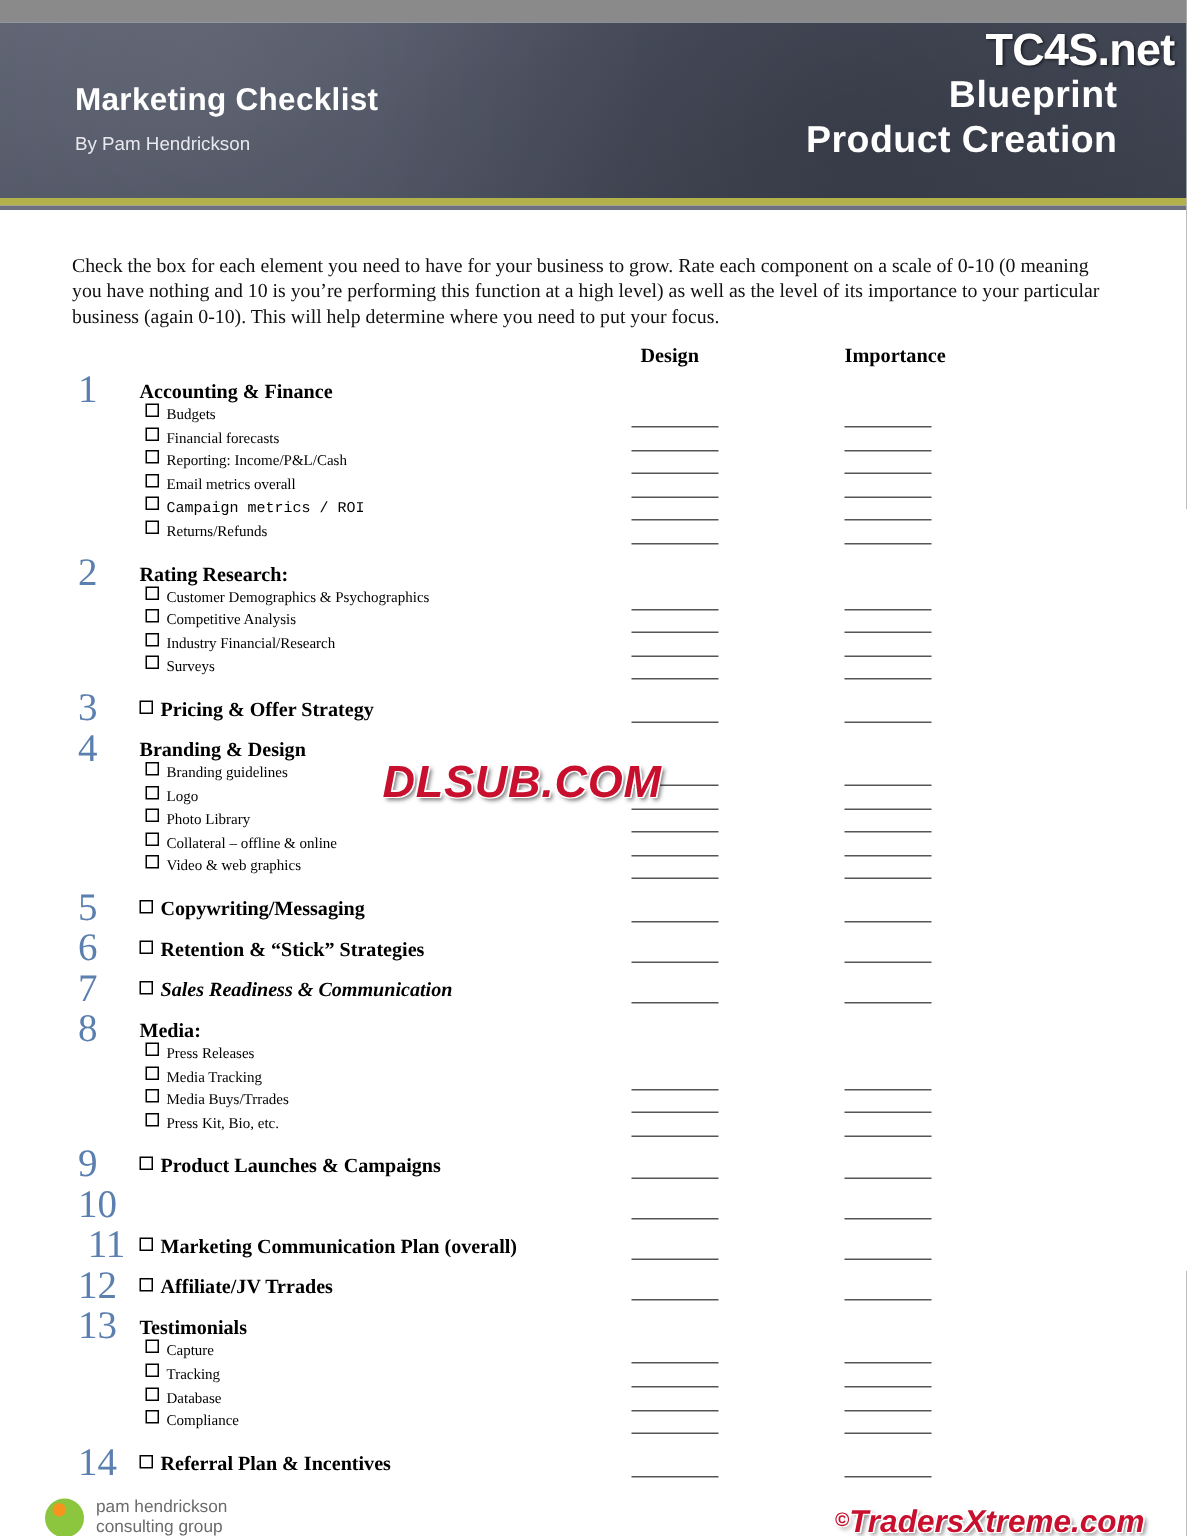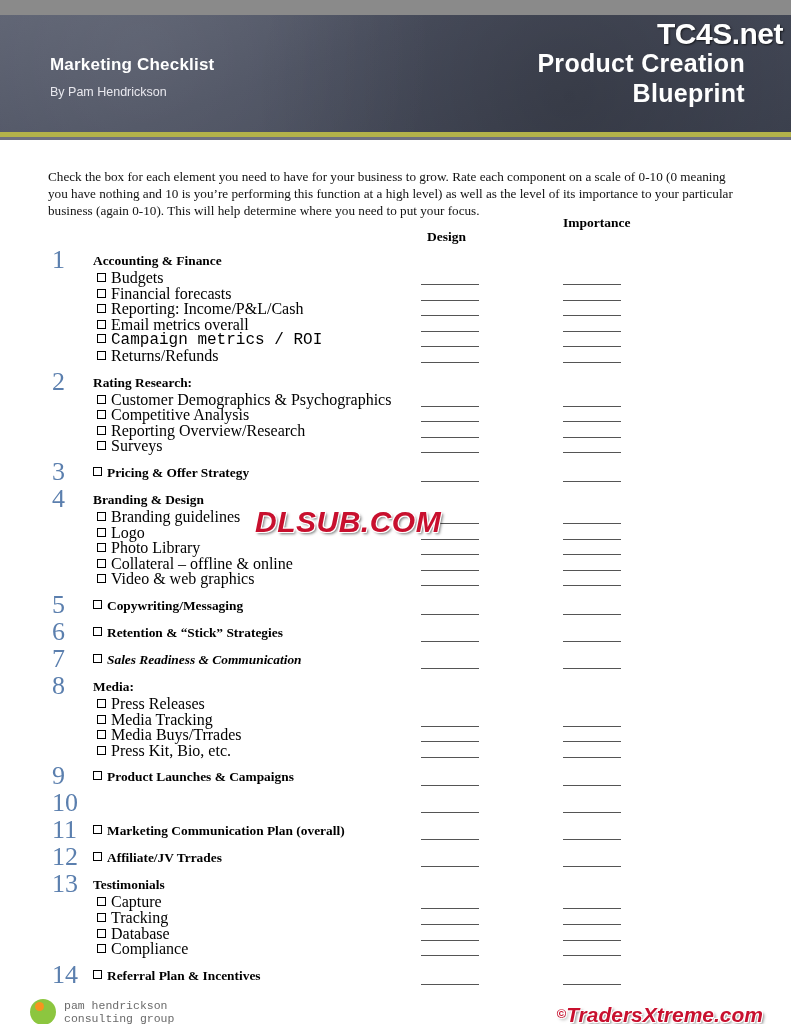--- a/index.html
+++ b/index.html
@@ -29,21 +29,21 @@
       linear-gradient(160deg, #5b6070 0%, #4c5161 40%, #3f4452 100%);
   }
   .header-left {
     position: absolute;
     left: 50px; top: 40px;
     color: #ffffff;
   }
   .doc-title {
     font-family: "Liberation Sans", sans-serif;
     font-weight: bold;
-    font-size: 17px;
+    font-size: 21px;
     letter-spacing: 0.2px;
     margin: 0;
   }
   .doc-author {
     font-family: "Liberation Sans", sans-serif;
     font-size: 12.5px;
     margin-top: 10px;
     color: #e8e8ee;
   }
   .header-right {
@@ -92,21 +92,21 @@
   }
   
   .col-head {
     position: absolute;
     font-family: "Liberation Serif", serif;
     font-weight: bold;
     font-size: 13.5px;
     color: #000;
   }
   .col-head.rating { left: 427px; top: 214px; }
-  .col-head.importance { left: 563px; top: 200px; }
+  .col-head.importance { left: 563px; top: 214px; }
 
   
   .body-area {
     position: absolute;
     left: 0; top: 238px;
     width: 791px;
   }
   .section {
     position: relative;
     width: 791px;
@@ -125,21 +125,21 @@
     position: absolute;
     left: 93px;
     font-weight: bold;
     font-size: 13.4px;
     color: #000;
     white-space: nowrap;
   }
   .item {
     position: absolute;
     left: 97px;
-    font-size: 16px;
+    font-size: 10px;
     color: #000;
     white-space: nowrap;
   }
   .cbox {
     display: inline-block;
     width: 7px; height: 7px;
     border: 1px solid #000;
     margin-right: 5px;
     vertical-align: 1px;
     background: #fff;
@@ -185,21 +185,21 @@
   }
   .logo-mark:after {
     content: "";
     position: absolute;
     left: 5px; top: 3px;
     width: 9px; height: 9px;
     border-radius: 50%;
     background: #f7941e;
   }
   .logo-text {
-    font-family: Liberation Mono, monospace;
+    font-family: Liberation Sans, sans-serif;
     font-size: 11.5px;
     color: #6b6b6b;
     line-height: 13px;
   }
   .footer-wm {
     position: absolute;
     right: 28px; bottom: 12px;
     font-family: "Liberation Sans", sans-serif;
     font-weight: bold;
     font-style: italic;
@@ -220,22 +220,22 @@
 
 <div class="page">
 
   <div class="header">
     <div class="watermark-top">TC4S.net</div>
     <div class="header-left">
       <div class="doc-title">Marketing Checklist</div>
       <div class="doc-author">By Pam Hendrickson</div>
     </div>
     <div class="header-right">
+      <div>Blueprint</div>
       <div>Product Creation</div>
-      <div>Blueprint</div>
     </div>
   </div>
   <div class="rule-gold"></div>
   <div class="rule-dark"></div>
 
   <div class="intro">Check the box for each element you need to have for your business to grow.  Rate each component on a scale of 0-10 (0 meaning you have nothing and 10 is you’re performing this function at a high level) as well as the level of its importance to your particular business (again 0-10).  This will help determine where you need to put your focus.</div>
 
   <div class="col-head rating">Design</div>
   <div class="col-head importance">Importance</div>
 
@@ -264,21 +264,21 @@
       </div>
       <div class="section" style="height: 78.4px; position: absolute; top: 121.6px; left: 0px;">
         <div class="num" style="top: -6px;">2</div>
         <div class="sec-title" style="top: 0px;"><span>Rating Research:</span></div>
         <div class="item" style="top: 16px;"><span class="cbox"></span><span>Customer Demographics &amp; Psychographics</span></div>
         <div class="blank r" style="top: 30px;"></div>
         <div class="blank i" style="top: 30px;"></div>
         <div class="item" style="top: 31.6px;"><span class="cbox"></span><span>Competitive Analysis</span></div>
         <div class="blank r" style="top: 45.6px;"></div>
         <div class="blank i" style="top: 45.6px;"></div>
-        <div class="item" style="top: 47.2px;"><span class="cbox"></span><span>Reporting Overview/Research</span></div>
+        <div class="item" style="top: 47.2px;"><span class="cbox"></span><span>Industry Financial/Research</span></div>
         <div class="blank r" style="top: 61.2px;"></div>
         <div class="blank i" style="top: 61.2px;"></div>
         <div class="item" style="top: 62.8px;"><span class="cbox"></span><span>Surveys</span></div>
         <div class="blank r" style="top: 76.8px;"></div>
         <div class="blank i" style="top: 76.8px;"></div>
       </div>
       <div class="section" style="height: 16px; position: absolute; top: 212px; left: 0px;">
         <div class="num" style="top: -6px;">3</div>
         <div class="sec-title" style="top: 2.84217e-14px;"><span class="cbox"></span><span>Pricing &amp; Offer Strategy</span></div>
         <div class="blank r" style="top: 15px;"></div>
@@ -340,21 +340,21 @@
         <div class="sec-title" style="top: -1.13687e-13px;"><span class="cbox"></span><span>Product Launches &amp; Campaigns</span></div>
         <div class="blank r" style="top: 15px;"></div>
         <div class="blank i" style="top: 15px;"></div>
       </div>
       <div class="section" style="height: 16px; position: absolute; top: 543.4px; left: 0px;">
         <div class="num" style="top: -6px;">10</div>
         <div class="blank r" style="top: 15px;"></div>
         <div class="blank i" style="top: 15px;"></div>
       </div>
       <div class="section" style="height: 16px; position: absolute; top: 570.4px; left: 0px;">
-        <div class="num" style="top: -6px;">11</div>
+        <div class="num" style="top: -6px; text-align: center;">11</div>
         <div class="sec-title" style="top: -1.13687e-13px;"><span class="cbox"></span><span>Marketing Communication Plan (overall)</span></div>
         <div class="blank r" style="top: 15px;"></div>
         <div class="blank i" style="top: 15px;"></div>
       </div>
       <div class="section" style="height: 16px; position: absolute; top: 597.4px; left: 0px;">
         <div class="num" style="top: -6px;">12</div>
         <div class="sec-title" style="top: -1.13687e-13px;"><span class="cbox"></span><span>Affiliate/JV Trrades</span></div>
         <div class="blank r" style="top: 15px;"></div>
         <div class="blank i" style="top: 15px;"></div>
       </div>

